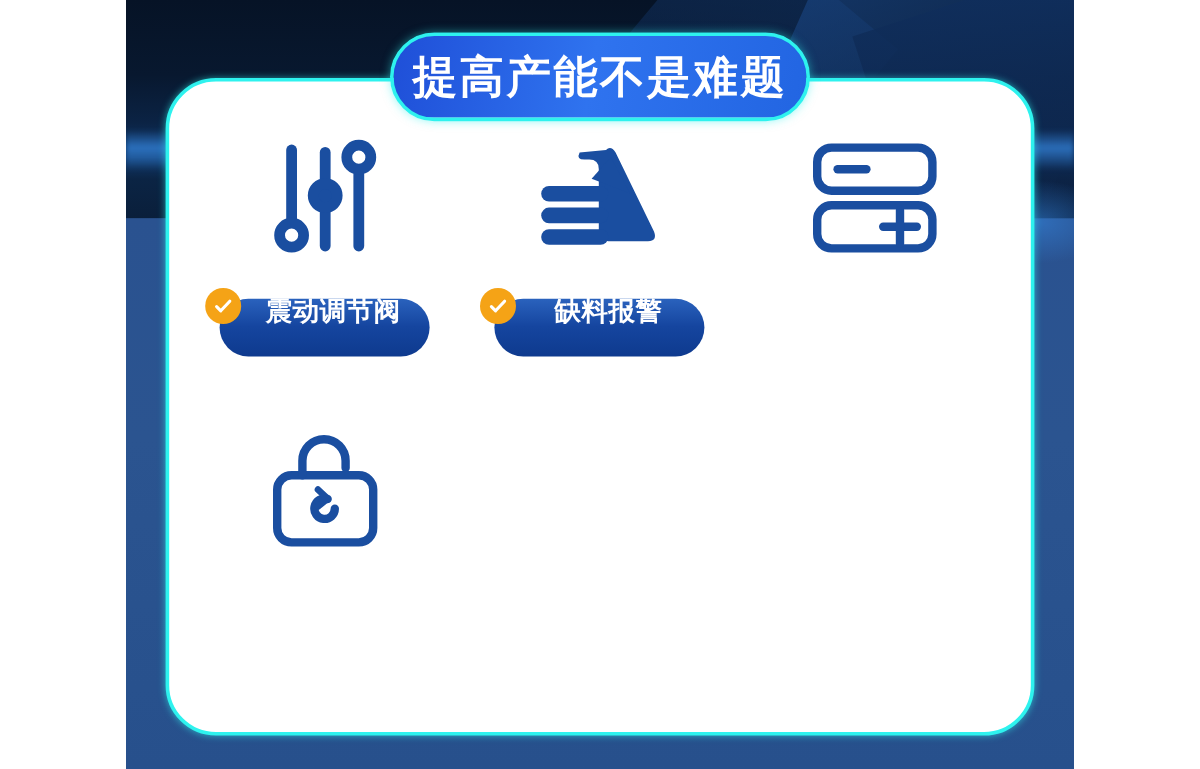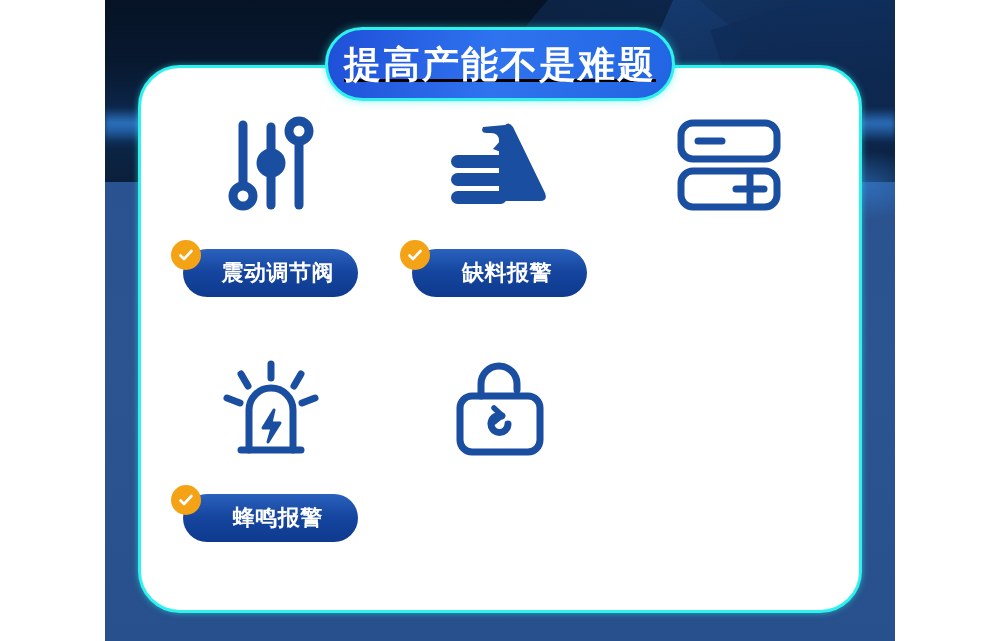--- a/index.html
+++ b/index.html
@@ -118,21 +118,20 @@
     width: 350px;
     height: 74px;
     box-sizing: border-box;
     border: 3px solid #2ef2ee;
     border-radius: 37px;
     background: linear-gradient(100deg, #1f4fd8 0%, #2f73ef 48%, #2265e2 100%);
     display: flex;
     align-items: center;
     justify-content: center;
     box-shadow: 0 0 8px rgba(46,242,238,0.5);
-    text-decoration: underline;
   }
   .title-text {
     color: #ffffff;
     font-size: 37px;
     font-weight: bold;
     letter-spacing: 2px;
     line-height: 1;
     white-space: nowrap;
   }
 
@@ -176,21 +175,20 @@
   .label-pill {
     position: absolute;
     left: 0;
     top: 0;
     width: 175px;
     height: 48px;
     border-radius: 24px;
     background: linear-gradient(180deg, #2158b4 0%, #134099 55%, #0d3display 100%);
     background: linear-gradient(180deg, #2a62bd 0%, #15459f 48%, #0e3a8e 100%);
     display: flex;
-    align-items: center;
     justify-content: center;
     box-sizing: border-box;
     padding-left: 14px;
   }
   .label-text {
     color: #ffffff;
     font-size: 22px;
     font-weight: bold;
     letter-spacing: 0.5px;
     line-height: 1;
@@ -287,44 +285,20 @@
         <svg width="110" height="100" viewBox="0 0 110 100" fill="none" stroke="#1A4EA0" stroke-width="7" stroke-linecap="round">
           <rect x="7" y="8" width="96" height="36" rx="12"></rect>
           <line x1="24" y1="26" x2="48" y2="26"></line>
           <rect x="7" y="56" width="96" height="36" rx="12"></rect>
           <line x1="62" y1="74" x2="90" y2="74"></line>
           <line x1="76" y1="60" x2="76" y2="88"></line>
         </svg>
       </div>
     </div>
 
-    <div class="feature">
-      <div class="icon-wrap">
-        <svg width="104" height="104" viewBox="0 0 104 104" fill="none" stroke="#1A4EA0" stroke-width="7" stroke-linecap="round" stroke-linejoin="round">
-          <path d="M30 92 V52 a22 22 0 0 1 44 0 V92"></path>
-          <line x1="22" y1="92" x2="82" y2="92"></line>
-          <line x1="52" y1="6" x2="52" y2="20"></line>
-          <line x1="22" y1="16" x2="29" y2="28"></line>
-          <line x1="82" y1="16" x2="75" y2="28"></line>
-          <line x1="8" y1="40" x2="21" y2="45"></line>
-          <line x1="96" y1="40" x2="83" y2="45"></line>
-          <path d="M55 52 L44 70 H53 L49 84 L61 65 H52 Z" fill="#1A4EA0" stroke-width="3"></path>
-        </svg>
-      </div>
-      <div class="label-row">
-        <div class="label-pill">
-          <span class="label-text">蜂鸣报警</span>
-        </div>
-        <div class="check-badge">
-          <svg width="18" height="18" viewBox="0 0 18 18" fill="none" stroke="#ffffff" stroke-width="2.6" stroke-linecap="round" stroke-linejoin="round">
-            <polyline points="3.5,9.5 7,13 14.5,5"></polyline>
-          </svg>
-        </div>
-      </div>
-    </div>
 
 
     <div class="feature">
       <div class="icon-wrap">
         <svg width="100" height="104" viewBox="0 0 100 104" fill="none" stroke="#1A4EA0" stroke-width="7" stroke-linecap="round" stroke-linejoin="round">
           <rect x="10" y="38" width="80" height="56" rx="12"></rect>
           <path d="M31 38 V26 a18 18 0 0 1 36 0 V32"></path>
           <path d="M58 66 a8.5 8.5 0 1 1 -6 -8.2" stroke-width="7"></path>
           <polyline points="44,50 52,57.5 44,64" stroke-width="5.5"></polyline>
         </svg>

